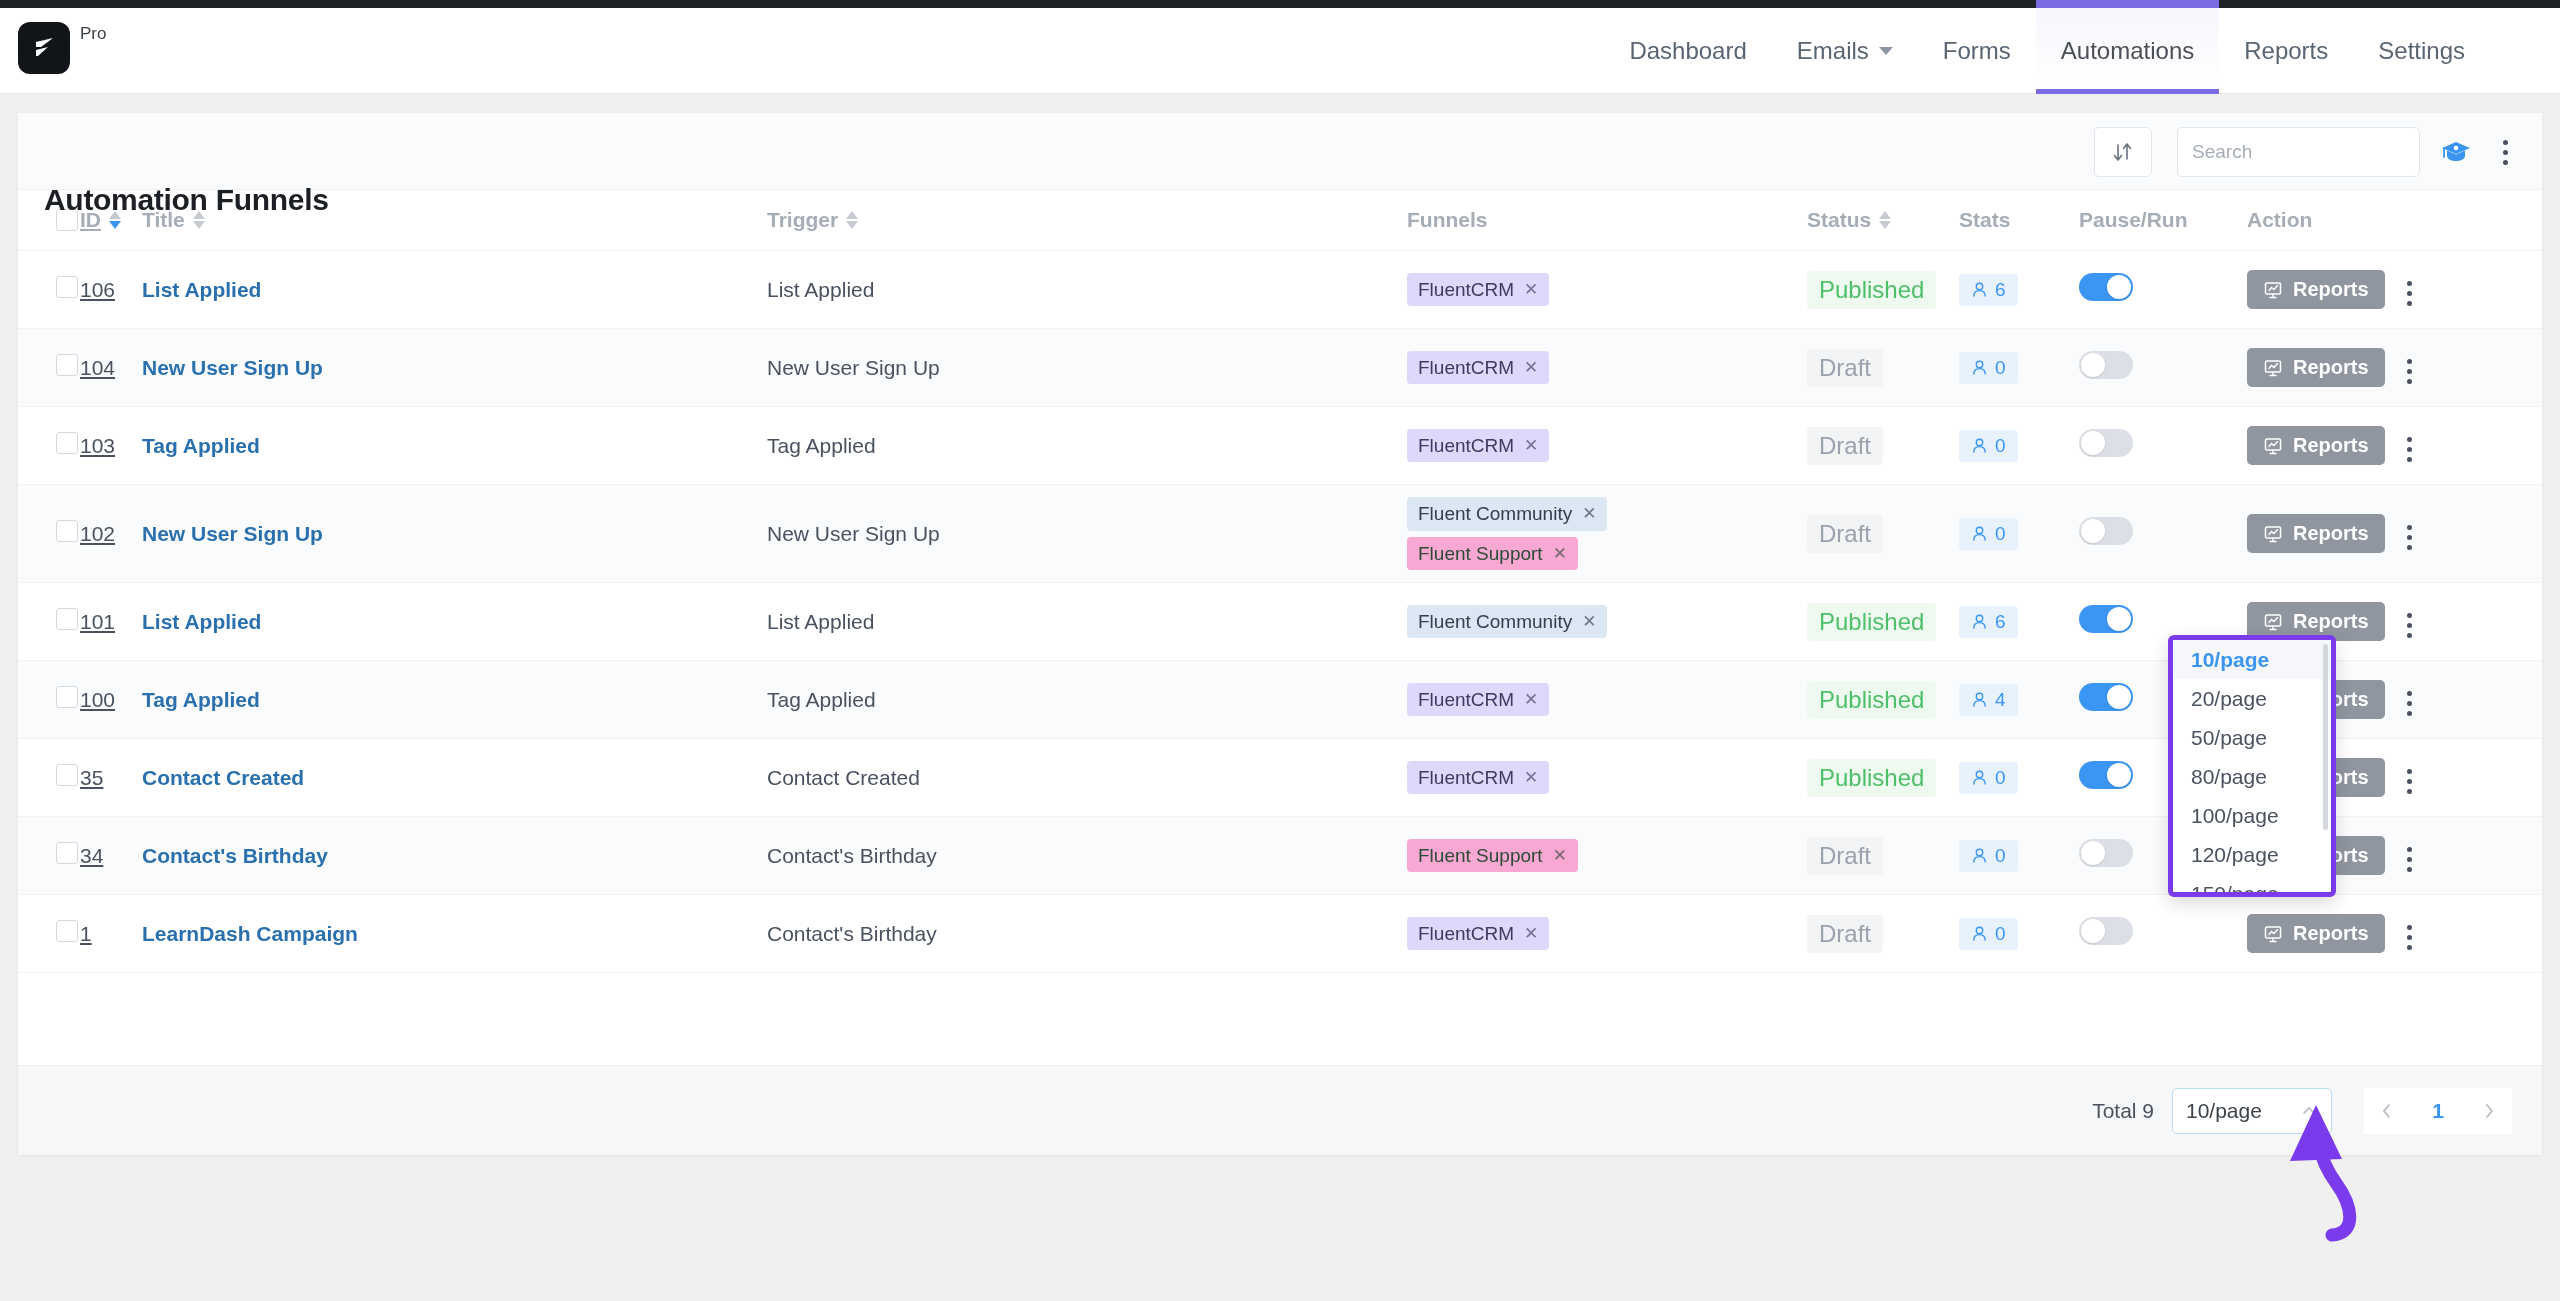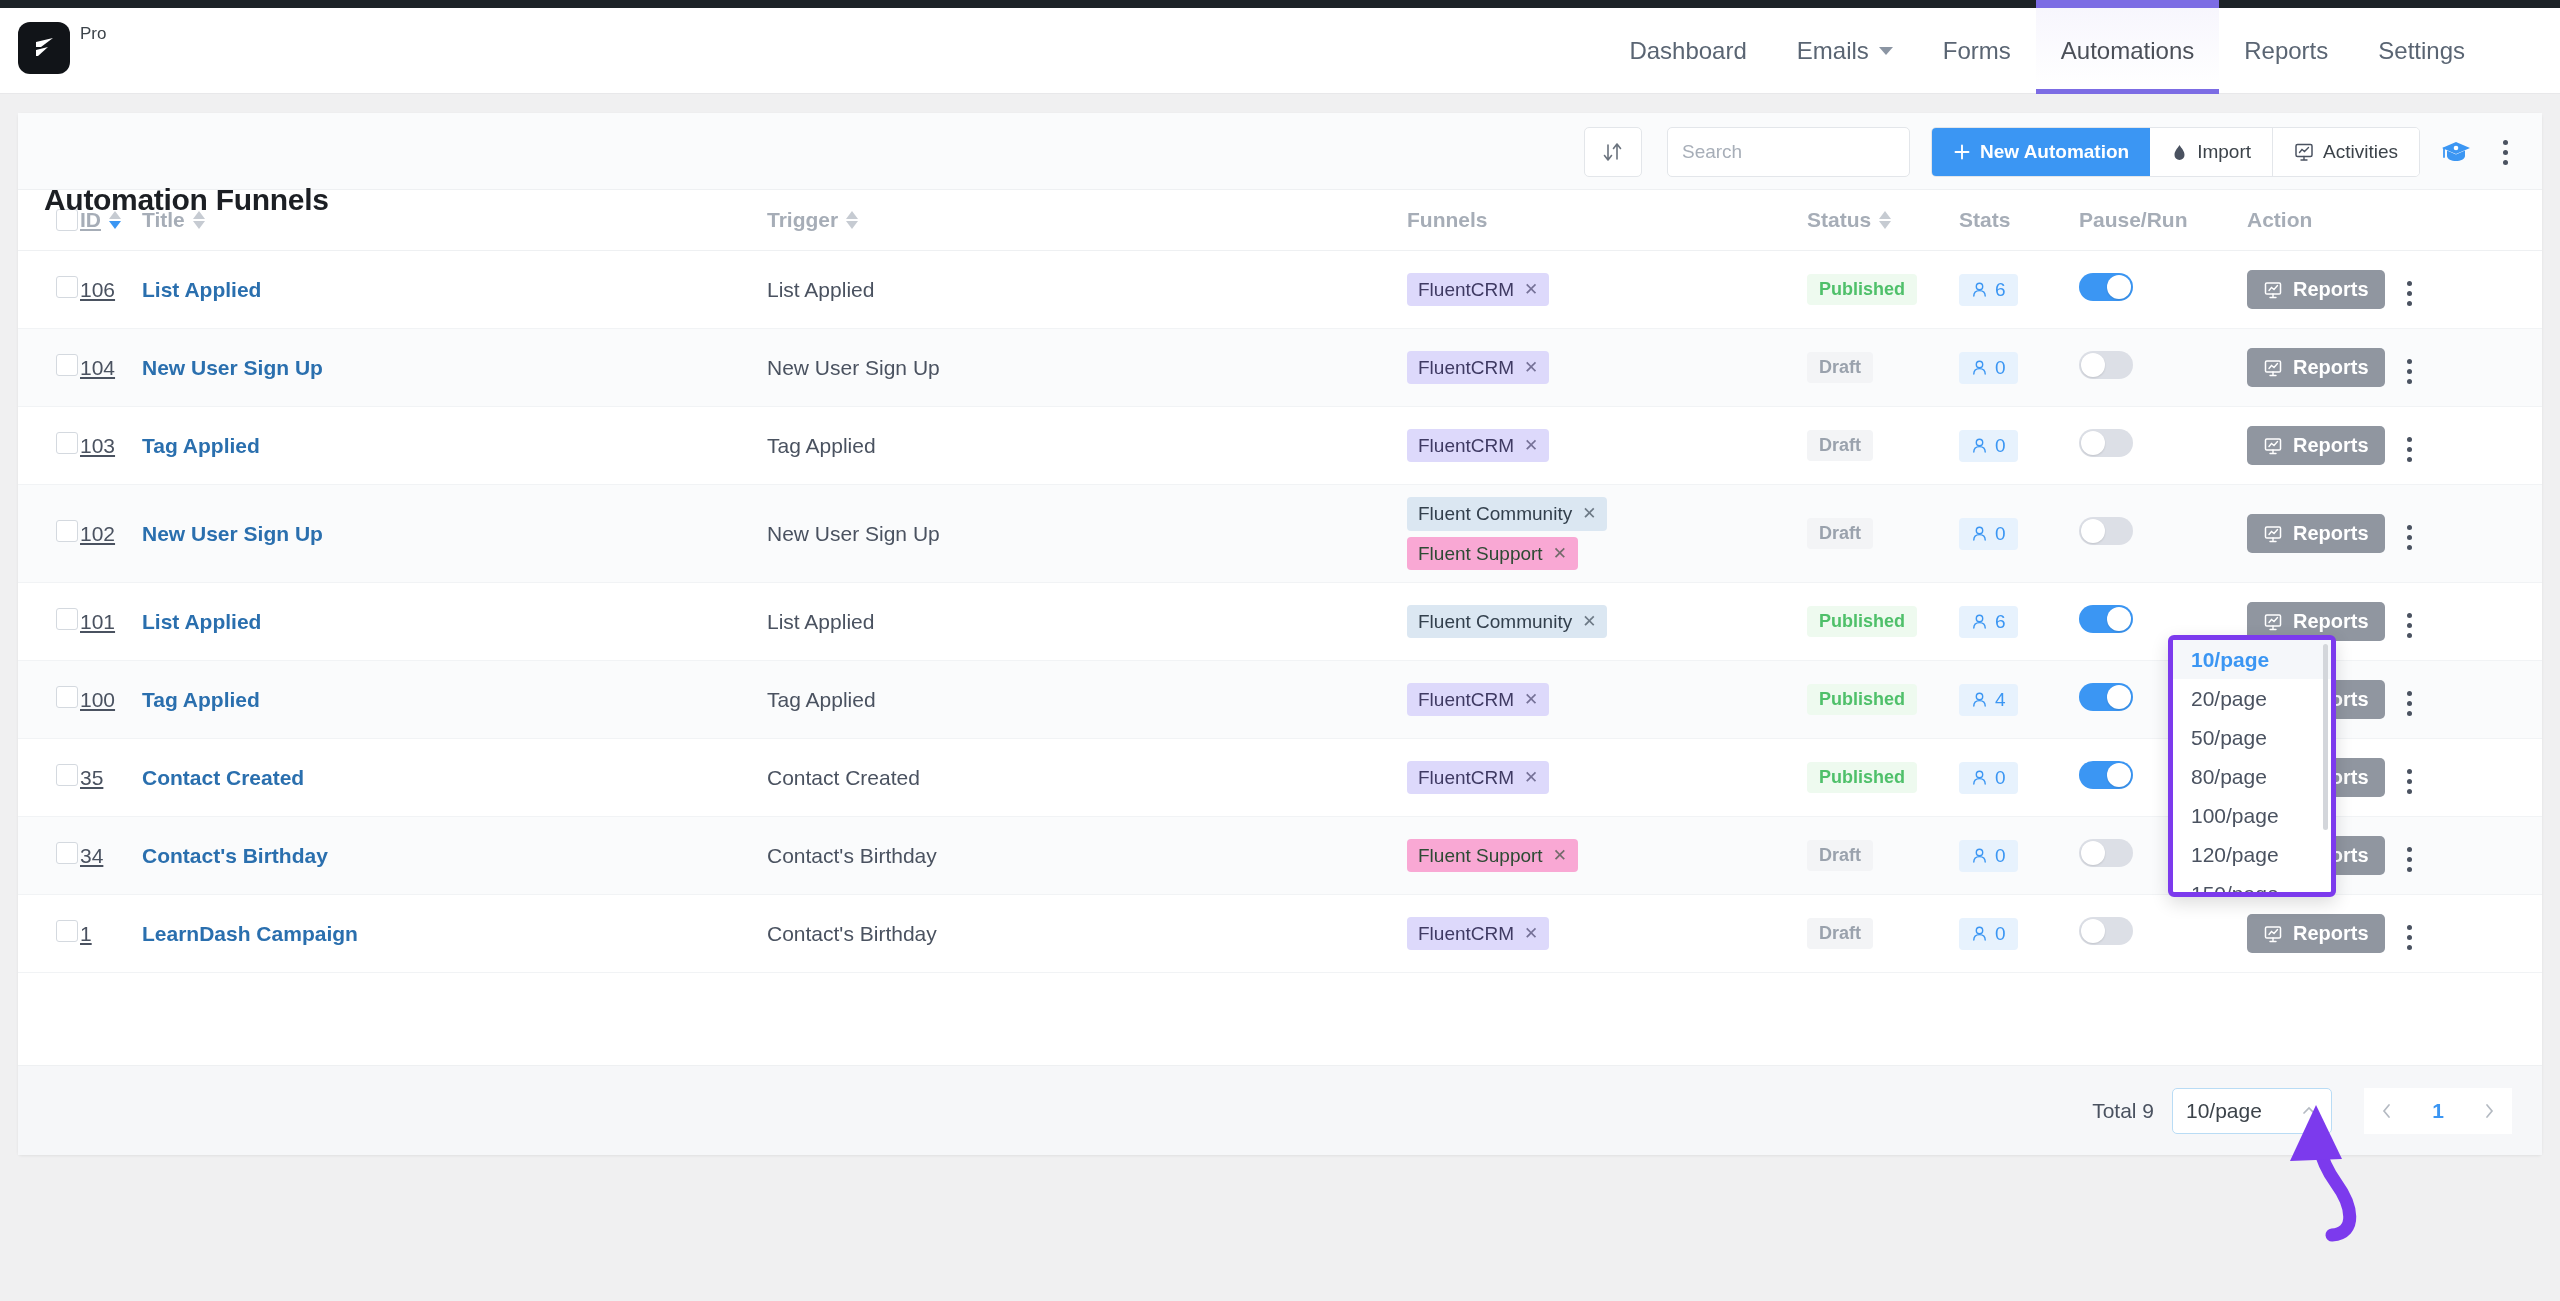--- a/index.html
+++ b/index.html
@@ -216,22 +216,21 @@
     font-size: 19px; line-height: 1.25;
     margin: 3px 0; cursor: pointer;
   }
   .tag .x { font-size: 17px; opacity: .65; }
   .tag.crm  { background: #ddd9fb; color: #3f3a63; }
   .tag.comm { background: #dbe7f2; color: #33404d; }
   .tag.supp { background: #f9a8d4; color: #2d4a34; }
 
   .status {
     display: inline-block; padding: 5px 12px; border-radius: 4px;
-    font-size: 18px;
-    font-weight: bold;
+    font-size: 24px;
   }
   .status.published { background: #eefaef; color: #4fc06a; }
   .status.draft     { background: #f3f4f6; color: #9aa2ad; }
 
   .stat-pill {
     display: inline-flex; align-items: center; gap: 7px;
     background: #e7f2fd; color: #3b96f3;
     padding: 5px 12px; border-radius: 4px; font-size: 19px;
     cursor: pointer;
   }
@@ -381,42 +380,20 @@
           <path d="M6 20 L6 5 M6 20 L2.5 15.5 M6 20 L9.5 15.5" stroke="#6a727d" stroke-width="1.6" fill="none" stroke-linecap="round"></path>
           <path d="M15 4 L15 19 M15 4 L11.5 8.5 M15 4 L18.5 8.5" stroke="#6a727d" stroke-width="1.6" fill="none" stroke-linecap="round"></path>
         </svg>
       </div>
 
       <div class="search-wrap">
         <input class="search-input" type="text" placeholder="Search" style="">
 
       </div>
 
-      <div class="btn-group">
-        <div class="btn btn-primary">
-          <svg width="18" height="18" viewBox="0 0 18 18">
-            <path d="M9 2.5 L9 15.5 M2.5 9 L15.5 9" stroke="#fff" stroke-width="1.9" stroke-linecap="round"></path>
-          </svg>
-          <span>New Automation</span>
-        </div>
-        <div class="btn">
-          <svg width="17" height="19" viewBox="0 0 17 19">
-            <path d="M8.5 2 C11 6 13.5 8 13.5 12 A5 5 0 0 1 3.5 12 C3.5 8 6 6 8.5 2 Z" fill="#4a5260"></path>
-          </svg>
-          <span>Import</span>
-        </div>
-        <div class="btn">
-          <svg width="20" height="20" viewBox="0 0 20 20">
-            <rect x="2" y="2.5" width="16" height="12" rx="1.5" stroke="#4a5260" stroke-width="1.5" fill="none"></rect>
-            <path d="M5.5 10.5 L8 7.5 L10.5 9.5 L14.5 5.5" stroke="#4a5260" stroke-width="1.4" fill="none" stroke-linecap="round"></path>
-            <path d="M10 14.5 L10 18 M7 18 L13 18" stroke="#4a5260" stroke-width="1.4" stroke-linecap="round"></path>
-          </svg>
-          <span>Activities</span>
-        </div>
-      </div>
 
       <div class="cap-btn">
         <svg width="32" height="26" viewBox="0 0 32 26">
           <path d="M16 3 L30 9 L16 15 L2 9 Z" fill="#3b96f3"></path>
           <path d="M7 11.5 L7 17 C7 20 11.5 22 16 22 C20.5 22 25 20 25 17 L25 11.5 L16 15.5 Z" fill="#3b96f3"></path>
           <path d="M4 9.5 L4 18" stroke="#3b96f3" stroke-width="1.8" stroke-linecap="round"></path>
           <circle cx="16" cy="9" r="2.3" fill="#ffffff"></circle>
         </svg>
       </div>
 

